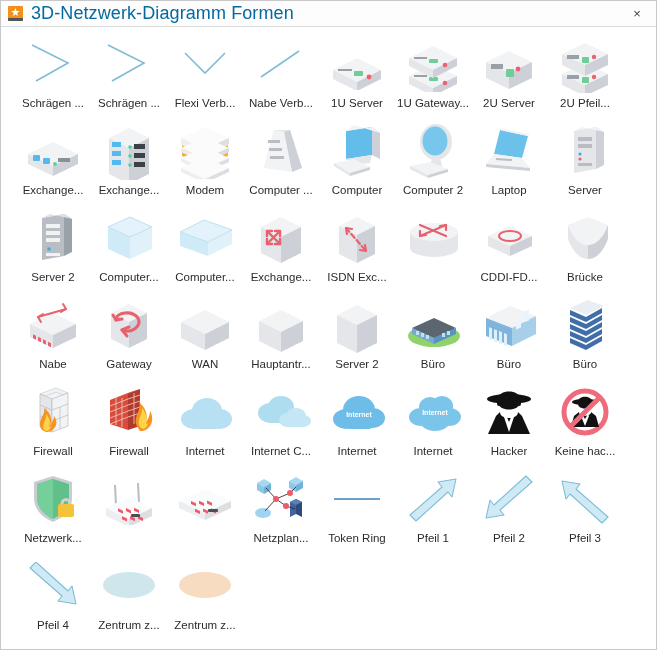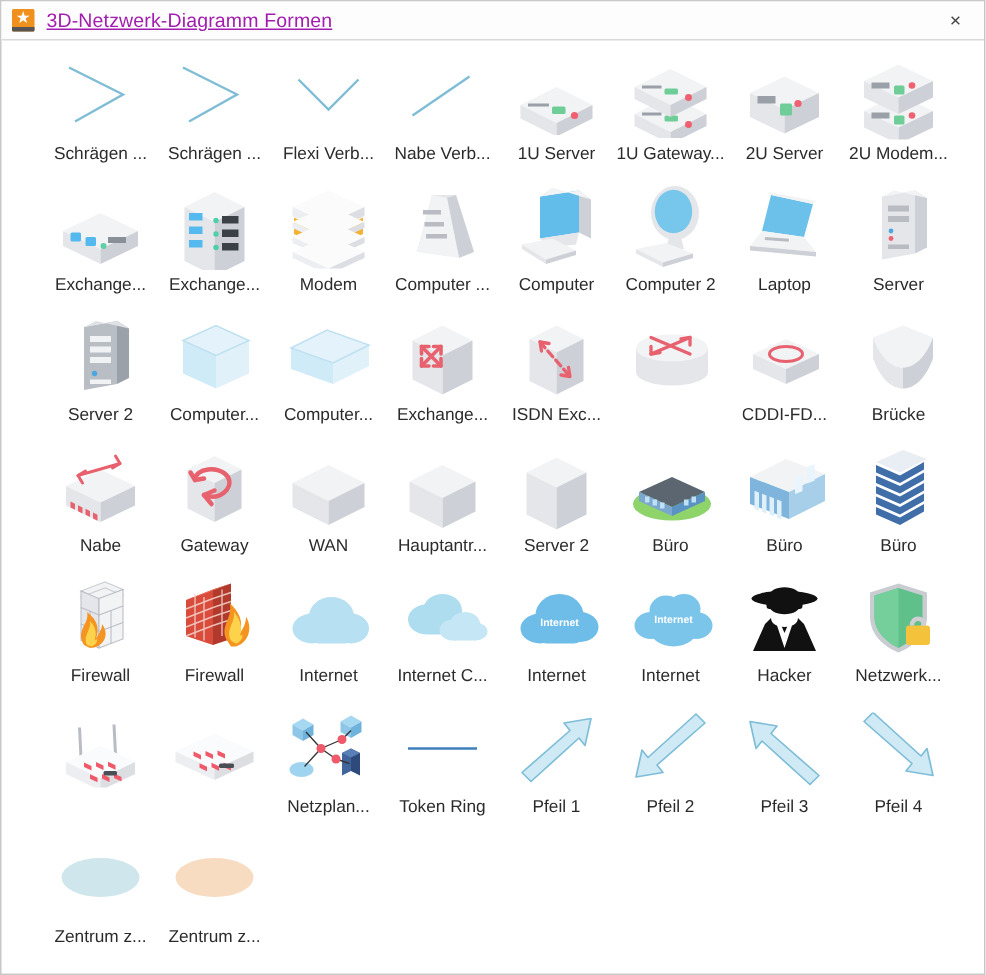--- a/index.html
+++ b/index.html
@@ -23,37 +23,37 @@
   .app-icon{
     width:15px;height:15px;flex:0 0 auto;margin-right:8px;position:relative;
     background:#f0911e;border-radius:1px;
     display:flex;align-items:center;justify-content:center;
   }
   .app-icon::after{
     content:"";position:absolute;left:0;right:0;bottom:0;height:3px;background:#555;border-radius:0 0 1px 1px;
   }
   .app-icon .star{color:#fff;font-size:11px;line-height:11px;position:relative;top:-1px;}
   .title-text{
-    font-size:13px;color:#a21caf;letter-spacing:0.1px;white-space:nowrap;text-decoration:underline;
+    font-size:18px;color:#0369a1;letter-spacing:0.1px;white-space:nowrap;
   }
   .close-btn{
     margin-left:auto;width:30px;height:24px;
     display:flex;align-items:center;justify-content:center;
     color:#444;font-size:13px;line-height:1;
     cursor:default;
   }
 
   
   .grid{
     position:relative;
     padding:6px 0 0 10px;
     display:grid;
     grid-template-columns:repeat(8,76px);
     justify-content:start;
-    margin-left:18px;
+    margin-left:4px;
   }
   .cell{
     width:76px;height:87px;
     display:flex;flex-direction:column;align-items:center;justify-content:flex-start;
     box-sizing:border-box;
     cursor:default;
   }
   .thumb{
     width:72px;height:62px;
     display:flex;align-items:center;justify-content:center;
@@ -169,21 +169,21 @@
             <rect x="28" y="42" width="7" height="6" rx="1" fill="#6fce97"></rect>
             <circle cx="40" cy="42" r="2.2" fill="#ef6070"></circle>
             <path d="M31,8 L54,19 L31,30 L8,19Z" fill="#f2f3f5"></path>
             <path d="M8,19 L31,30 L31,41 L8,30Z" fill="#e4e6ea"></path>
             <path d="M31,30 L54,19 L54,30 L31,41Z" fill="#cdd0d6"></path>
             <rect x="13" y="20" width="12" height="4" fill="#9aa0a8"></rect>
             <rect x="28" y="22" width="7" height="6" rx="1" fill="#6fce97"></rect>
             <circle cx="40" cy="22" r="2.2" fill="#ef6070"></circle>
           </svg>
         </div>
-        <div class="caption">2U Modem...</div>
+        <div class="caption">2U Pfeil...</div>
       </div>
       <div class="cell">
         <div class="thumb">
           <svg width="62" height="54" viewBox="0 0 62 54">
             <path d="M31,18 L56,30 L31,42 L6,30Z" fill="#f2f3f5"></path>
             <path d="M6,30 L31,42 L31,52 L6,40Z" fill="#e4e6ea"></path>
             <path d="M31,42 L56,30 L56,40 L31,52Z" fill="#cdd0d6"></path>
             <rect x="11" y="31" width="7" height="6" rx="1" fill="#54b9ee"></rect>
             <rect x="21" y="34" width="7" height="6" rx="1" fill="#54b9ee"></rect>
             <circle cx="33" cy="40" r="2" fill="#5fd0a8"></circle>
@@ -637,20 +637,34 @@
             <path d="M20,16 C20,26 42,26 42,16Z" fill="#111"></path>
             <rect x="19" y="15" width="24" height="5" rx="2" fill="#111"></rect>
             <path d="M22,26 C22,34 40,34 40,26 L44,30 L52,48 L10,48 L18,30Z" fill="#111"></path>
             <path d="M28,29 L31,36 L34,29 L36,31 L31,46 L26,31Z" fill="#fff"></path>
           </svg>
         </div>
         <div class="caption">Hacker</div>
       </div>
       <div class="cell">
         <div class="thumb">
+          <svg width="62" height="52" viewBox="0 0 62 52">
+            <circle cx="31" cy="26" r="21" fill="none" stroke="#ef6a7a" stroke-width="5"></circle>
+            <ellipse cx="31" cy="16" rx="13" ry="3.2" fill="#111"></ellipse>
+            <path d="M24,16 C24,9 38,9 38,16Z" fill="#111"></path>
+            <path d="M24,18 C24,24 38,24 38,18Z" fill="#111"></path>
+            <path d="M25,26 C25,31 37,31 37,26 L42,30 L45,41 L17,41 L20,30Z" fill="#111"></path>
+            <path d="M28,28 L31,33 L34,28 L35,30 L31,40 L27,30Z" fill="#fff"></path>
+            <line x1="16" y1="41" x2="46" y2="11" stroke="#ef6a7a" stroke-width="5"></line>
+          </svg>
+        </div>
+        <div class="caption">Keine hac...</div>
+      </div>
+      <div class="cell">
+        <div class="thumb">
           <svg width="62" height="54" viewBox="0 0 62 54">
             <path d="M31,4 L50,10 L50,26 C50,38 41,46 31,50 C21,46 12,38 12,26 L12,10Z" fill="#c9cdd2"></path>
             <path d="M31,7 L47,12 L47,26 C47,36 39,43 31,47 C23,43 15,36 15,26 L15,12Z" fill="#5fc08a"></path>
             <path d="M31,7 L31,47 C23,43 15,36 15,26 L15,12Z" fill="#74cf9b"></path>
             <rect x="36" y="32" width="16" height="13" rx="2" fill="#f5c23c"></rect>
             <path d="M40,32 C40,26 48,26 48,32" fill="none" stroke="#cfcfd4" stroke-width="3"></path>
           </svg>
         </div>
         <div class="caption">Netzwerk...</div>
       </div>

